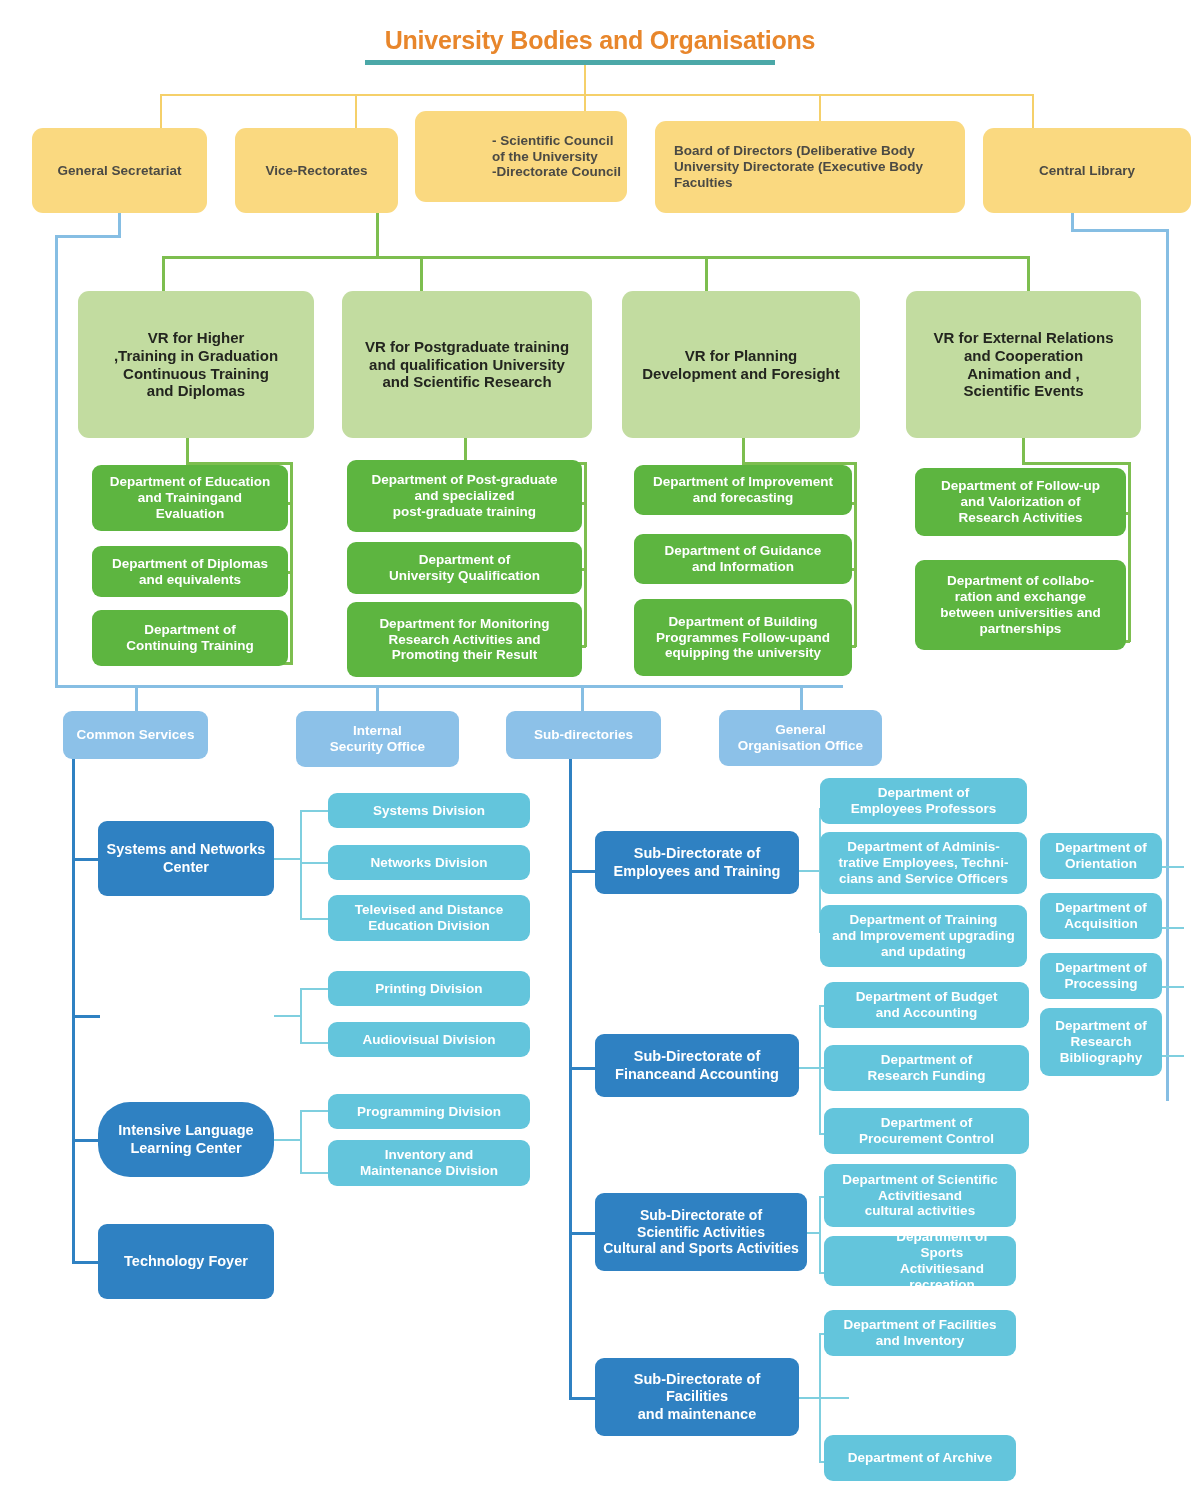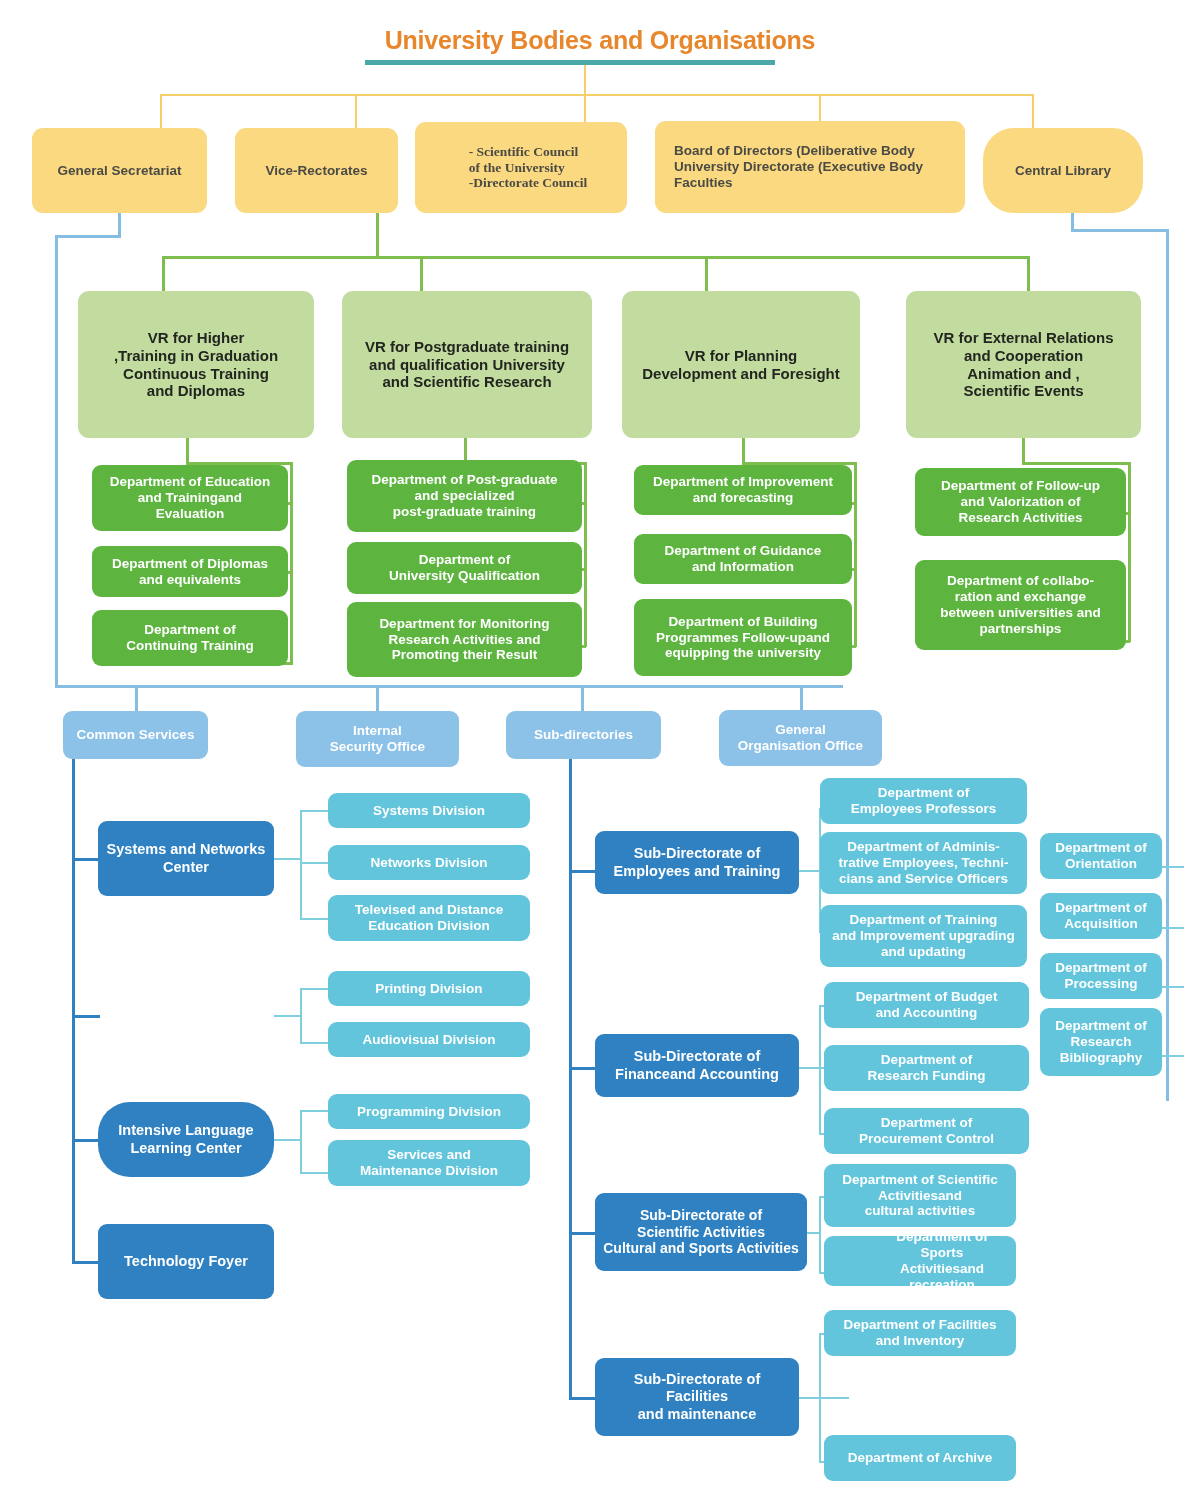--- a/index.html
+++ b/index.html
@@ -70,31 +70,31 @@
   <div class="ln ln-y v" style="left:584px; top:94px; height:34px;"></div>
   <div class="ln ln-y v" style="left:819px; top:94px; height:34px;"></div>
   <div class="ln ln-y v" style="left:1032px; top:94px; height:34px;"></div>
 
   <div class="node n-yellow" style="left:32px; top:128px; width:175px; height:85px;">
     <span>General Secretariat</span>
   </div>
   <div class="node n-yellow" style="left:235px; top:128px; width:163px; height:85px;">
     <span>Vice-Rectorates</span>
   </div>
-  <div class="node n-yellow" style="left:415px; top:122px; width:212px; height:91px; justify-content:center; text-align:left;font-family:Liberation Serif, serif;">
+  <div class="node n-yellow" style="left:415px; top:111px; width:212px; height:91px; justify-content:flex-end; text-align:left;">
     <span style="white-space:pre-line; padding-left:14px;">- Scientific Council
 of the University
 -Directorate Council</span>
   </div>
   <div class="node n-yellow" style="left:655px; top:121px; width:310px; height:92px; justify-content:flex-start; text-align:left;">
     <span style="white-space:pre-line; padding-left:13px;">Board of Directors (Deliberative Body
 University Directorate (Executive Body
 Faculties</span>
   </div>
-  <div class="node n-yellow" style="left:983px; top:128px; width:160px; height:85px;border-radius:31px;">
+  <div class="node n-yellow" style="left:983px; top:128px; width:208px; height:85px;">
     <span>Central Library</span>
   </div>
 
   <div class="ln ln-b v3" style="left:118px; top:213px; height:24px;"></div>
   <div class="ln ln-b h3" style="left:55px; top:235px; width:66px;"></div>
   <div class="ln ln-b v3" style="left:55px; top:235px; height:452px;"></div>
   <div class="ln ln-b h3" style="left:55px; top:685px; width:788px;"></div>
   <div class="ln ln-b v3" style="left:135px; top:685px; height:26px;"></div>
   <div class="ln ln-b v3" style="left:376px; top:685px; height:26px;"></div>
   <div class="ln ln-b v3" style="left:581px; top:685px; height:26px;"></div>
@@ -279,21 +279,21 @@
 
   <div class="ln ln-c h" style="left:274px; top:1139px; width:28px;"></div>
   <div class="ln ln-c v" style="left:300px; top:1110px; height:64px;"></div>
   <div class="ln ln-c h" style="left:300px; top:1110px; width:30px;"></div>
   <div class="ln ln-c h" style="left:300px; top:1172px; width:30px;"></div>
 
   <div class="node n-blue-cy" style="left:328px; top:1094px; width:202px; height:35px;">
     <span style="white-space:pre-line;">Programming Division</span>
   </div>
   <div class="node n-blue-cy" style="left:328px; top:1140px; width:202px; height:46px;">
-    <span style="white-space:pre-line;">Services and
+    <span style="white-space:pre-line;">Inventory and
 Maintenance Division</span>
   </div>
 
   <div class="ln ln-bd v3" style="left:569px; top:759px; height:640px;"></div>
   <div class="ln ln-bd h3" style="left:569px; top:870px; width:28px;"></div>
   <div class="ln ln-bd h3" style="left:569px; top:1067px; width:28px;"></div>
   <div class="ln ln-bd h3" style="left:569px; top:1232px; width:28px;"></div>
   <div class="ln ln-bd h3" style="left:569px; top:1397px; width:28px;"></div>
 
   <div class="node n-blue-dk" style="left:595px; top:831px; width:204px; height:63px;">

